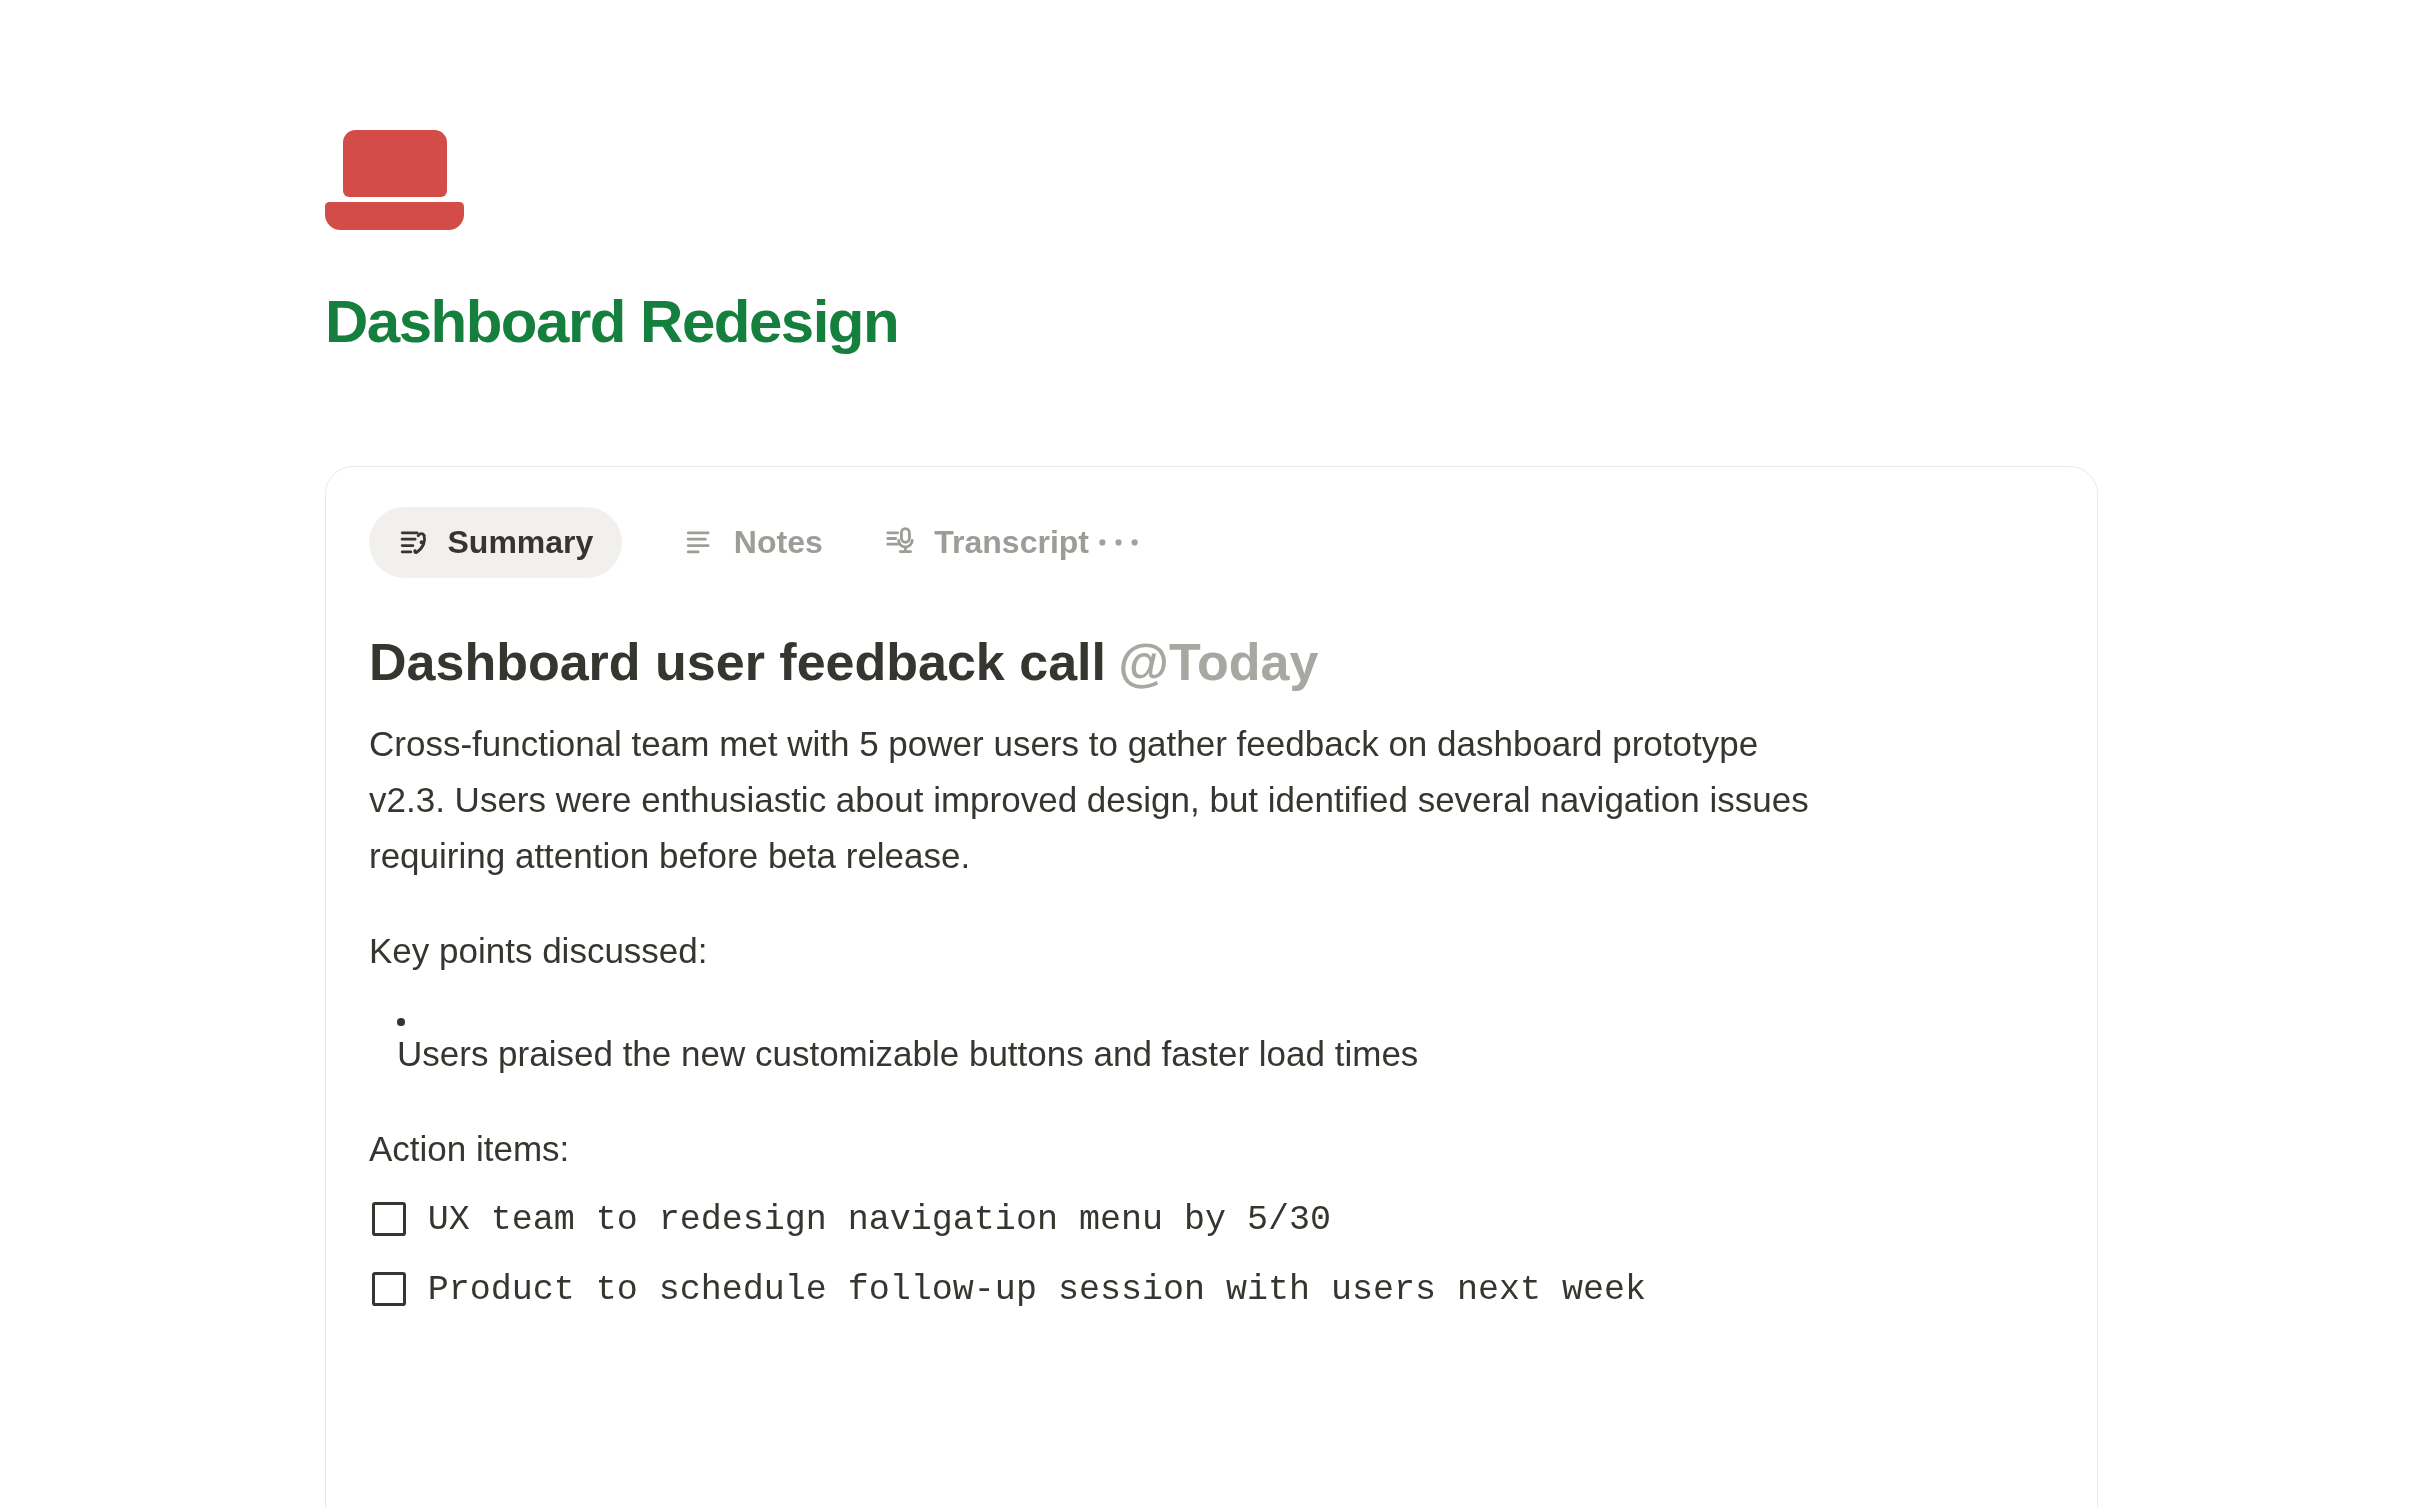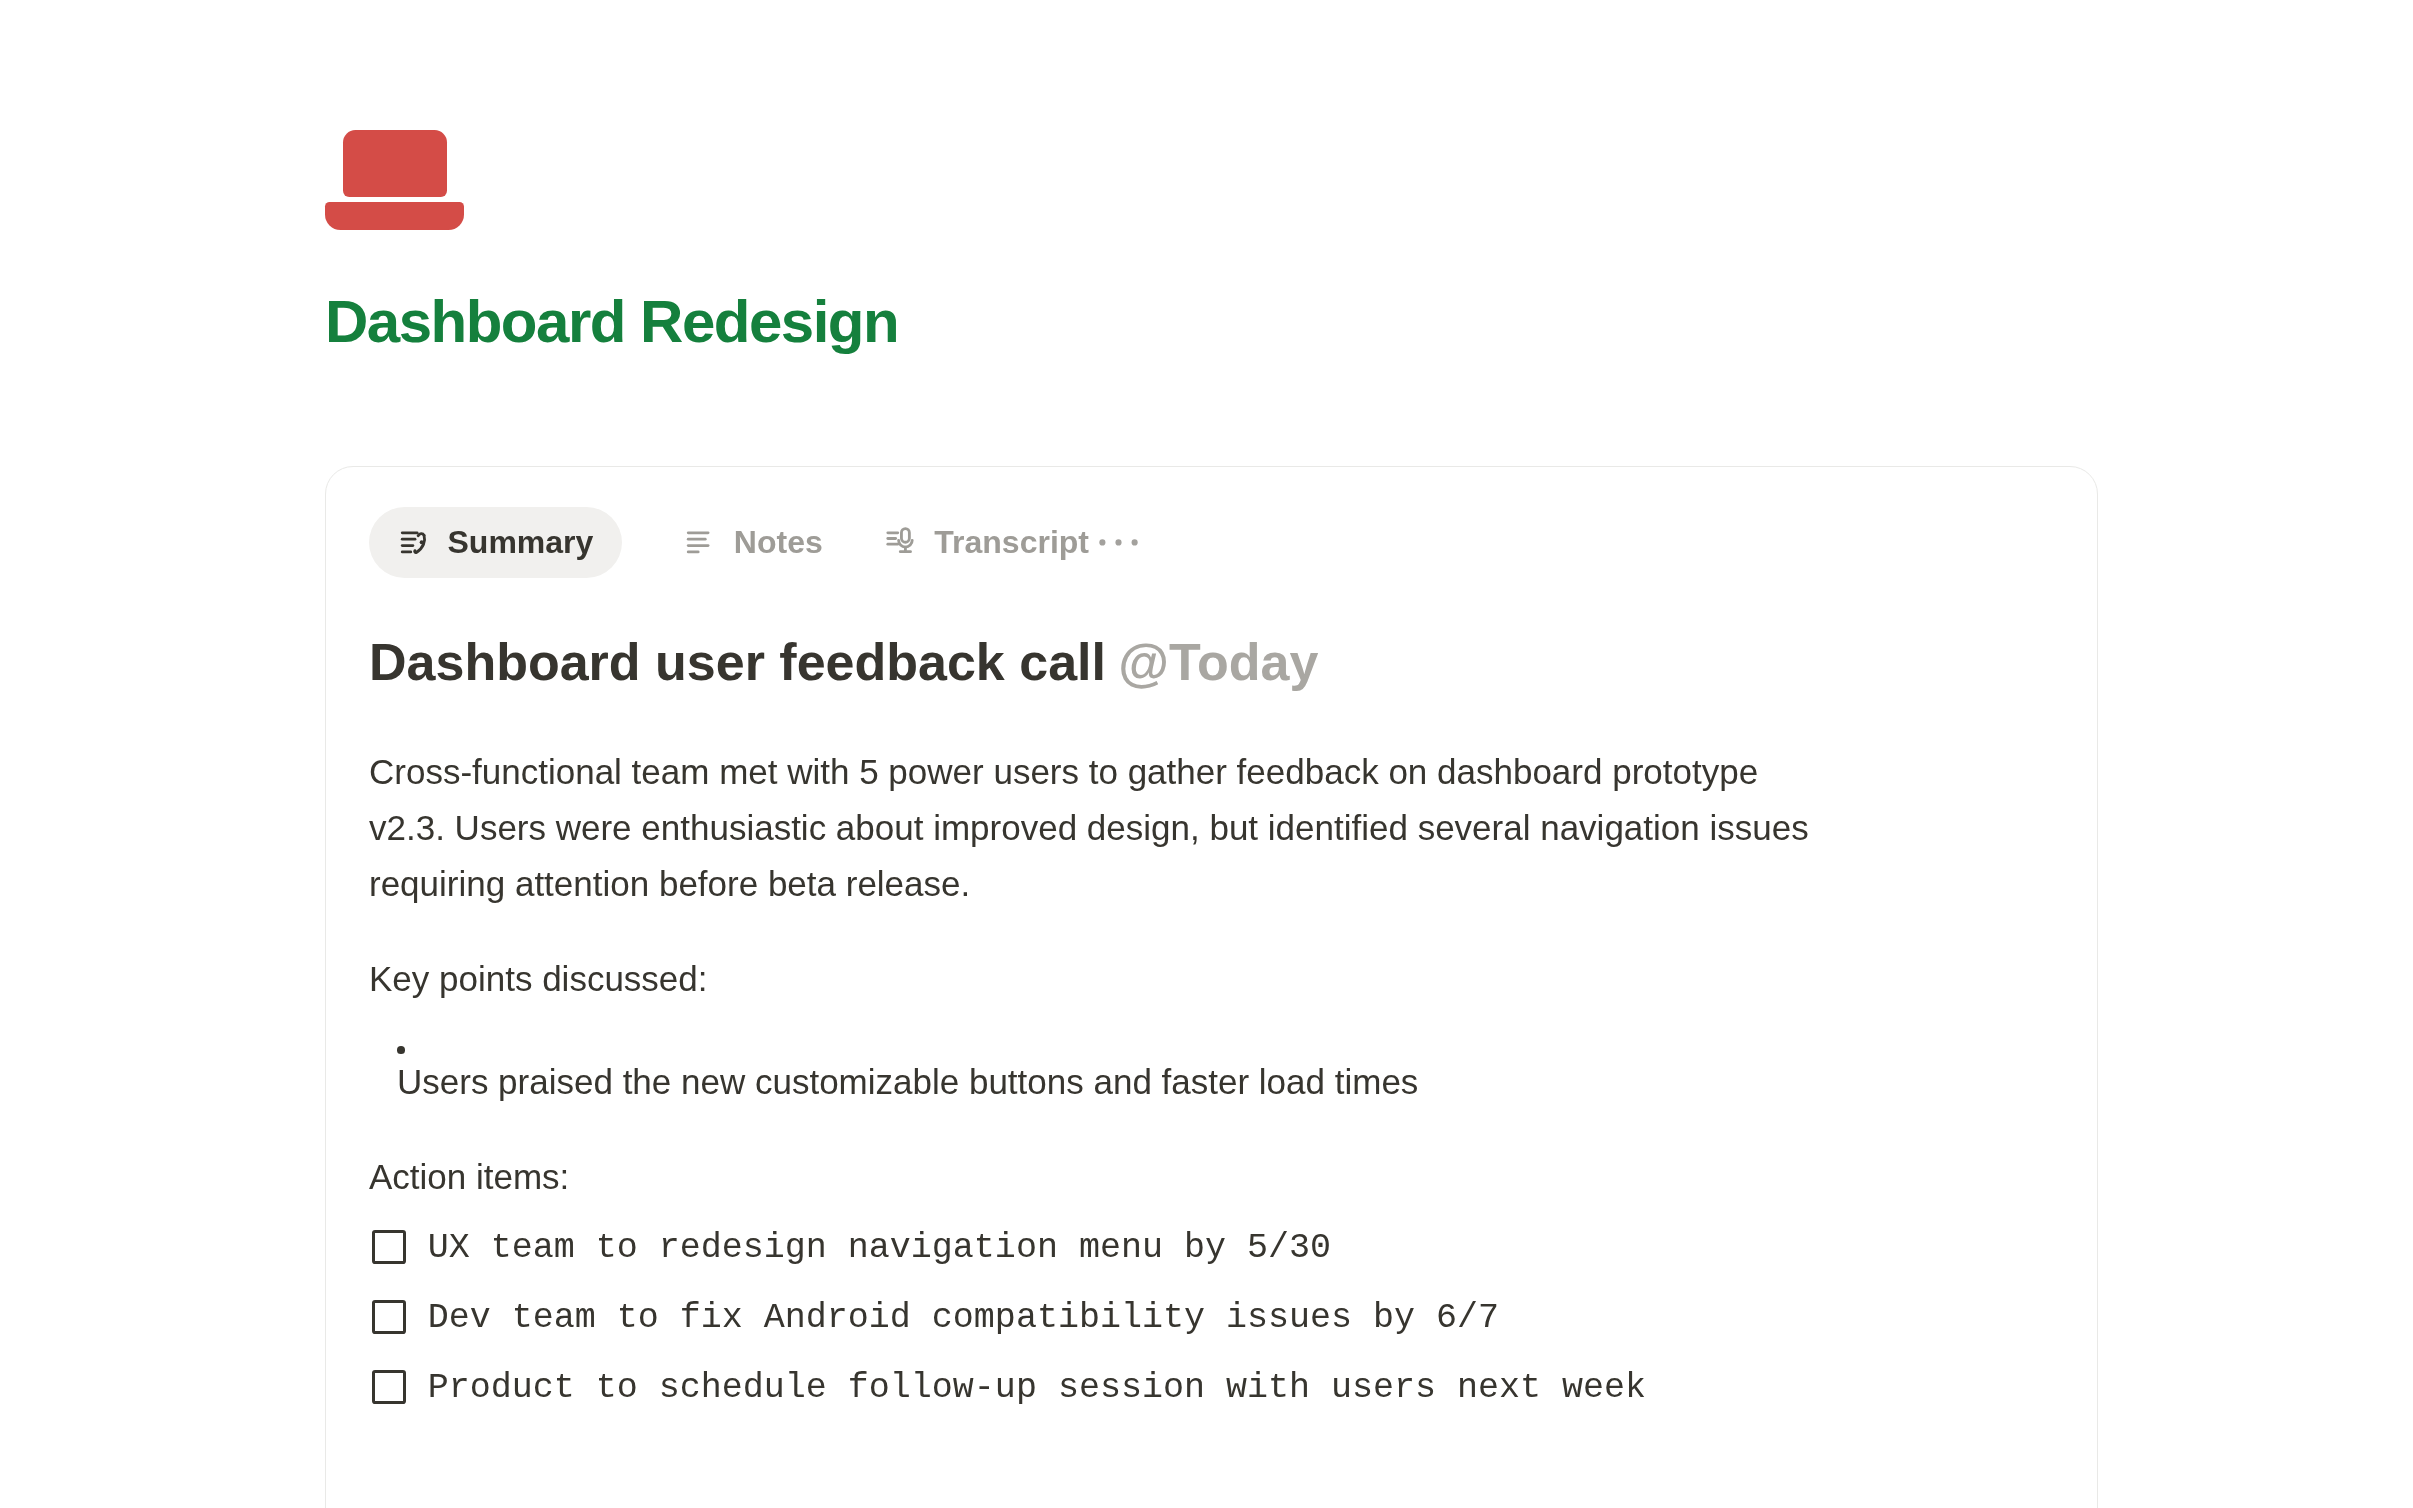--- a/index.html
+++ b/index.html
@@ -84,21 +84,21 @@
   h3.section-heading {
     margin: 54px 0 0 0;
     font-size: 52px;
     font-weight: 700;
     color: #37352F;
   }
   .mention { color: #A9A7A2; margin-left: 12.4px; }
 
   .body-text { font-size: 35px; line-height: 56px; color: #37352F; }
 
-  .paragraph { margin-top: 52px; }
+  .paragraph { margin-top: 24px; }
   .label-line { margin-top: 39px; }
 
   ul.bullet-list { list-style: none; margin: 0; padding: 0; }
   ul.bullet-list li {
     margin-top: 14px;
     display: flex; align-items: flex-start;
     padding-left: 28px;
     flex-direction: column;
   }
   .bullet-dot {
@@ -219,24 +219,20 @@
 
       <div class="label-line body-text">Action items:</div>
 
       <div class="todo-list body-text">
         <div class="todo">
           <span class="todo-checkbox"></span>
           <span>UX team to redesign navigation menu by 5/30</span>
         </div>
         <div class="todo">
           <span class="todo-checkbox"></span>
-          <span>Dev team to fix Android compatibility issues by 6/7</span>
-        </div>
-        <div class="todo">
-          <span class="todo-checkbox"></span>
           <span>Product to schedule follow-up session with users next week</span>
         </div>
       </div>
 
     </div>
   </section>
 </div>
 
 
 </body></html>

